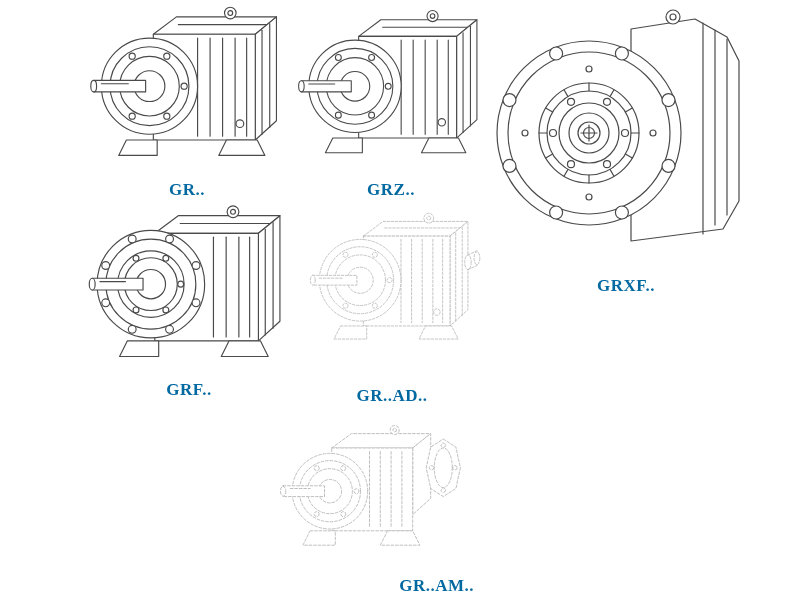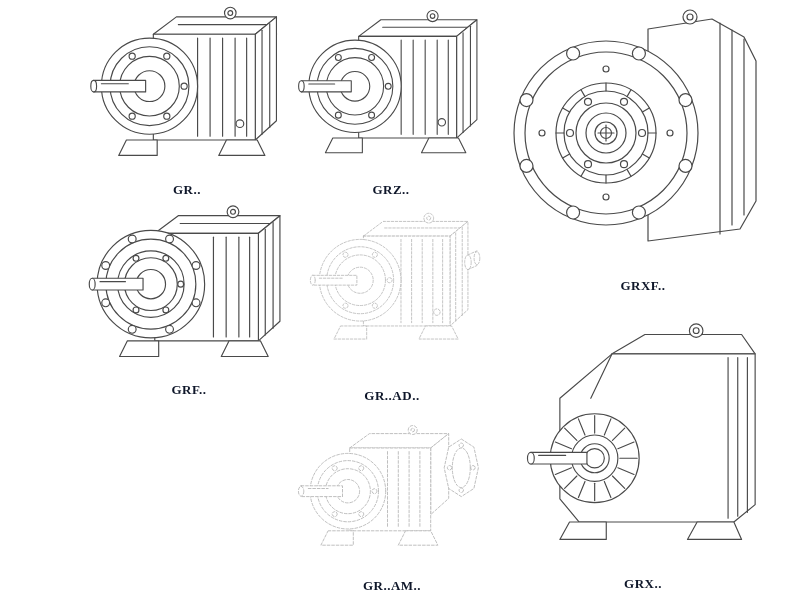--- a/index.html
+++ b/index.html
@@ -13,31 +13,31 @@
 
   .fig { position:absolute; display:flex; flex-direction:column; align-items:center; }
   .fig svg.drawing {
     flex:1 1 auto; width:100%; min-height:0;
     stroke:#4a4a4a; stroke-width:1.2; fill:none;
     stroke-linecap:round; stroke-linejoin:round;
   }
   .fig svg.drawing.ghost { stroke:#b8b8b8; stroke-width:1; stroke-dasharray:3 2; }
   .lbl {
     flex:0 0 auto; height:24px; line-height:24px;
-    font-weight:700; font-size:13px; color:#0f172a; letter-spacing:.5px;
+    font-weight:700; font-size:17px; color:#0369a1; letter-spacing:.5px;
     text-align:center; white-space:nowrap;
   }
 
   #fig-gr    { left:86px;  top:2px;   width:202px; height:200px; }
   #fig-grz   { left:294px; top:2px;   width:194px; height:200px; }
-  #fig-grxf  { left:498px; top:2px;   width:290px; height:296px;align-items:center; }
+  #fig-grxf  { left:481px; top:2px;   width:290px; height:296px;align-items:center; }
   #fig-grf   { left:86px;  top:202px; width:206px; height:200px; }
   #fig-grad  { left:292px; top:210px; width:200px; height:198px;gap:27px; }
   #fig-grft  { left:86px;  top:410px; width:206px; height:188px; }
-  #fig-gram  { left:292px; top:412px; width:200px; height:186px; }
+  #fig-gram  { left:274px; top:412px; width:200px; height:186px;align-items:flex-end; }
   #fig-grx   { left:498px; top:300px; width:290px; height:296px; }
 
   .defs-holder { position:absolute; width:0; height:0; overflow:hidden; }
 </style>
 </head>
 <body>
 
 <svg class="defs-holder" aria-hidden="true">
   <defs>
 
@@ -275,20 +275,14 @@
   </figure>
 
 
   <figure class="fig" id="fig-gram">
     <svg class="drawing ghost" viewBox="0 0 210 180">
         <use href="#gb-am"></use>
       </svg>
     <figcaption class="lbl">GR..AM..</figcaption>
   </figure>
 
-  <figure class="fig" id="fig-grx">
-    <svg class="drawing" viewBox="0 0 300 250">
-        <use href="#gb-grx"></use>
-      </svg>
-    <figcaption class="lbl">GRX..</figcaption>
-  </figure>
 
 </div>
 
 </body></html>

